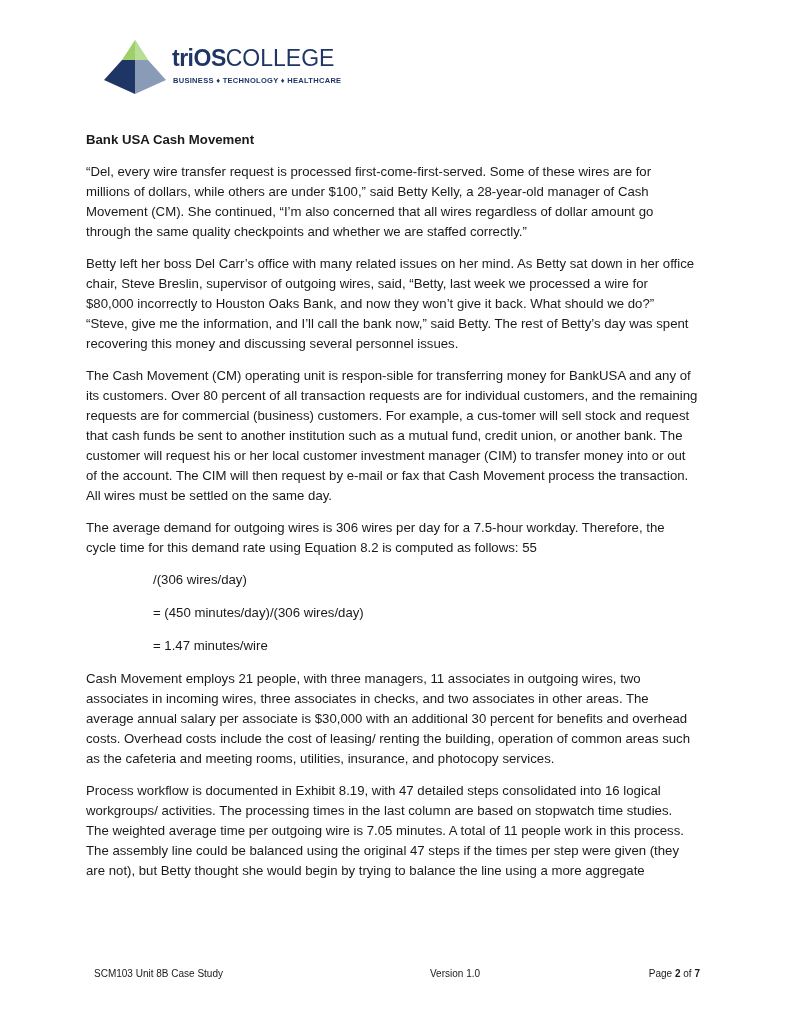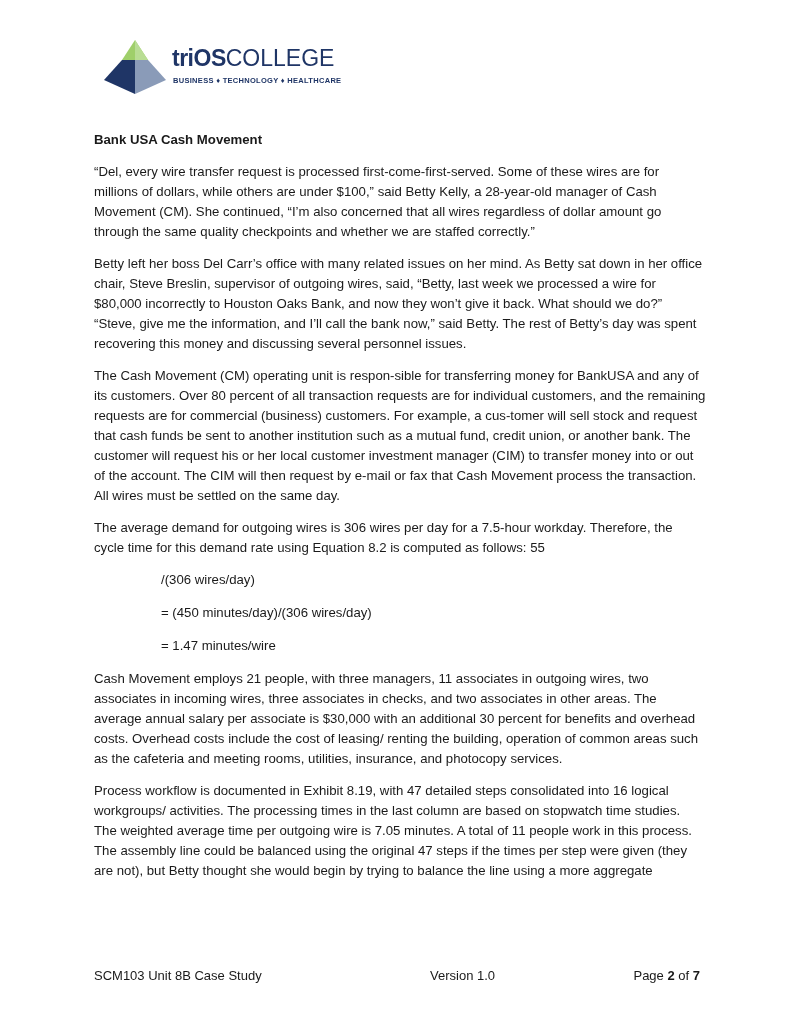--- a/index.html
+++ b/index.html
@@ -4,26 +4,26 @@
 <style>
   html, body { margin: 0; padding: 0; background: #ffffff; }
   body { width: 791px; height: 1024px; position: relative; overflow: hidden;
          font-family: "Liberation Sans", "DejaVu Sans", sans-serif; color: #1a1a1a; }
   .logo { position: absolute; left: 102px; top: 38px; width: 260px; height: 60px; }
   .logo svg.pyr { position: absolute; left: 0; top: 0; }
   .logo .wordmark { position: absolute; left: 70px; top: 6px; font-size: 23px; line-height: 28px; color: #1f3566; letter-spacing: -0.5px; }
   .logo .wordmark b { font-weight: 700; }
   .logo .wordmark span.college { font-weight: 400; letter-spacing: 0px; }
   .logo .tagline { position: absolute; left: 71px; top: 38px; font-size: 7.5px; font-weight: 700; color: #1f3566; letter-spacing: 0.3px; white-space: nowrap; text-align: center; }
-  .content { position: absolute; left: 94px; top: 130px; width: 612px; font-size: 13.2px; line-height: 20px; }
+  .content { position: absolute; left: 86px; top: 130px; width: 612px; font-size: 13.2px; line-height: 20px; }
   .title { font-weight: 700; margin: 0 0 12px 0; }
   p { margin: 0 0 12px 0; }
   .eq { margin: 0 0 13px 0; }
   .eq.indent { padding-left: 67px; }
-  .footer { position: absolute; left: 94px; top: 968px; width: 606px; font-size: 13px; display: flex; justify-content: space-between; align-items: flex-end; }
+  .footer { position: absolute; left: 94px; top: 968px; width: 606px; font-size: 10px; display: flex; justify-content: space-between; align-items: flex-end; }
   .footer .mid { position: absolute; left: 336px; }
   .footer .right b { font-weight: 700; }
 </style>
 </head>
 <body>
 
 <div class="logo">
   <svg class="pyr" width="66" height="58" viewBox="0 0 66 58">
     <polygon points="33,2 20,22 46,22" fill="#9fcf6a"></polygon>
     <polygon points="33,2 46,22 33,22" fill="#b9dd94"></polygon>

